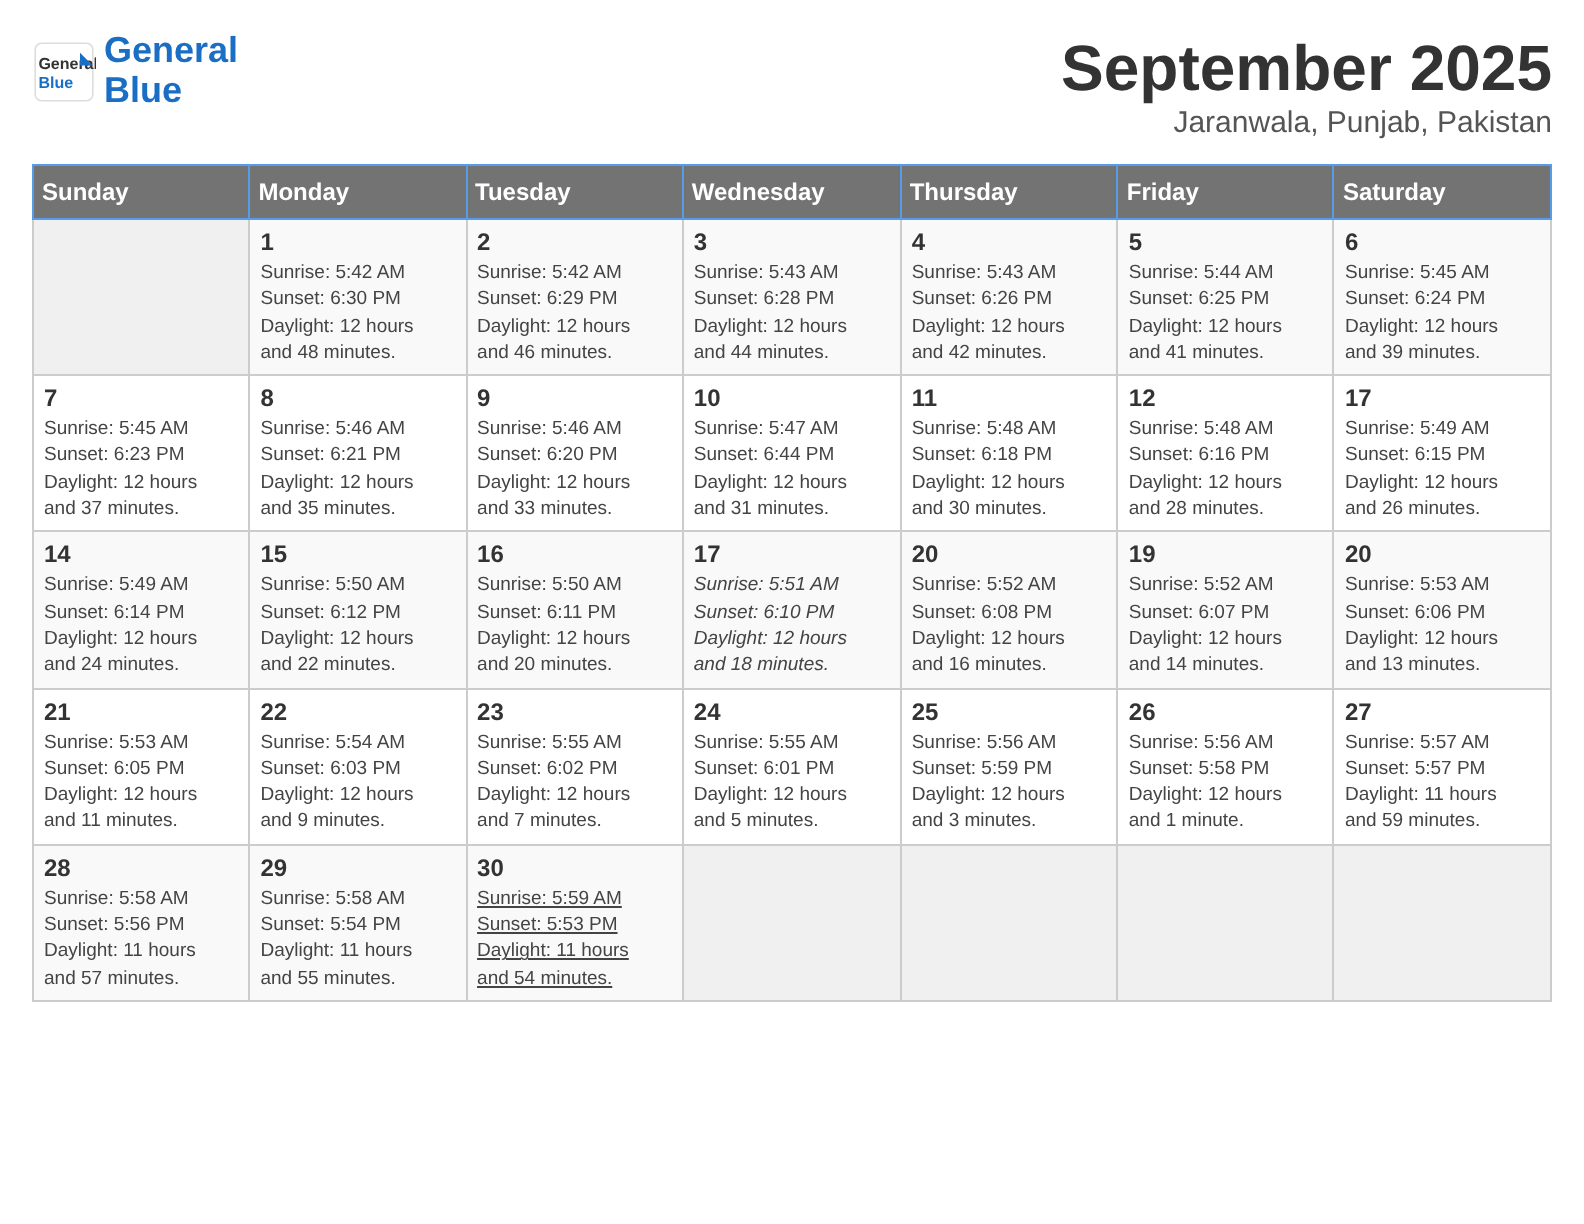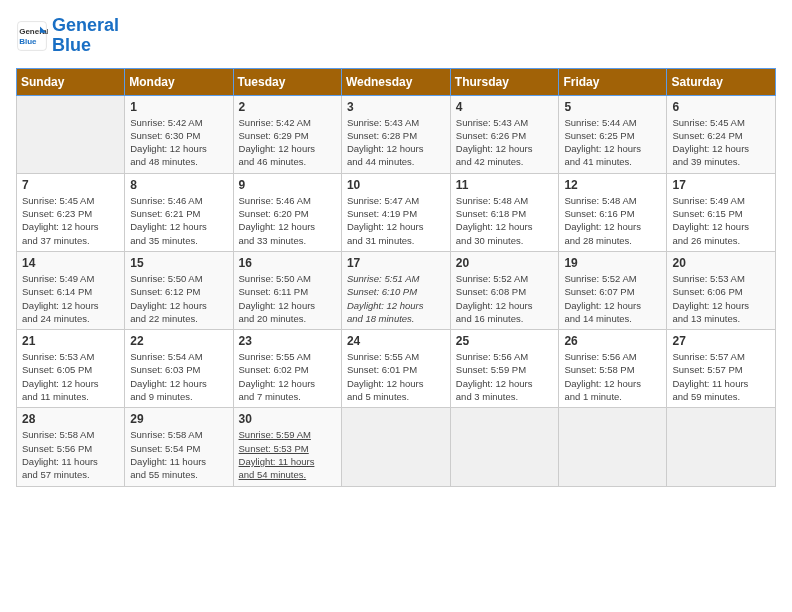--- a/index.html
+++ b/index.html
@@ -45,21 +45,21 @@
     .subtitle {
       font-size: 15px;
       color: #555;
     }
     .calendar {
       width: 100%;
       border-collapse: collapse;
       font-size: 10.5px;
     }
     .calendar thead tr th {
-      background: #a16207;
+      background: #737373;
       color: #fff;
       font-weight: bold;
       font-size: 12px;
       padding: 6px 4px;
       text-align: left;
       border: 1px solid #5a9be8;
     }
     .calendar tbody tr td {
       border: 1px solid #ccc;
       vertical-align: top;
@@ -99,20 +99,24 @@
       <text x="4" y="18" font-size="10" font-weight="bold" fill="#333" font-family="Arial">General</text>
       <text x="4" y="30" font-size="10" font-weight="bold" fill="#1a6fc4" font-family="Arial">Blue</text>
       <polygon points="30,8 38,16 30,16" fill="#1a6fc4"></polygon>
     </svg>
     <div>
       <div class="logo-text">
         <span>General</span><br><span style="color:#1a6fc4;">Blue</span>
       </div>
     </div>
   </div>
+  <div class="title-block">
+    <div class="month-title">September 2025</div>
+    <div class="subtitle">Jaranwala, Punjab, Pakistan</div>
+  </div>
 </div>
 
 <table class="calendar">
   <thead>
     <tr>
     <th>Sunday</th>
         <th>Monday</th>
         <th>Tuesday</th>
         <th>Wednesday</th>
         <th>Thursday</th>
@@ -184,21 +188,21 @@
         <td>
           <span class="day-num">9</span>
           <div class="cell-info" style="white-space: pre-line;">Sunrise: 5:46 AM
 Sunset: 6:20 PM
 Daylight: 12 hours
 and 33 minutes.</div>
         </td>
         <td>
           <span class="day-num">10</span>
           <div class="cell-info" style="white-space: pre-line;">Sunrise: 5:47 AM
-Sunset: 4:19 PM
+Sunset: 6:44 PM
 Daylight: 12 hours
 and 31 minutes.</div>
         </td>
         <td>
           <span class="day-num">11</span>
           <div class="cell-info" style="white-space: pre-line;">Sunrise: 5:48 AM
 Sunset: 6:18 PM
 Daylight: 12 hours
 and 30 minutes.</div>
         </td>

